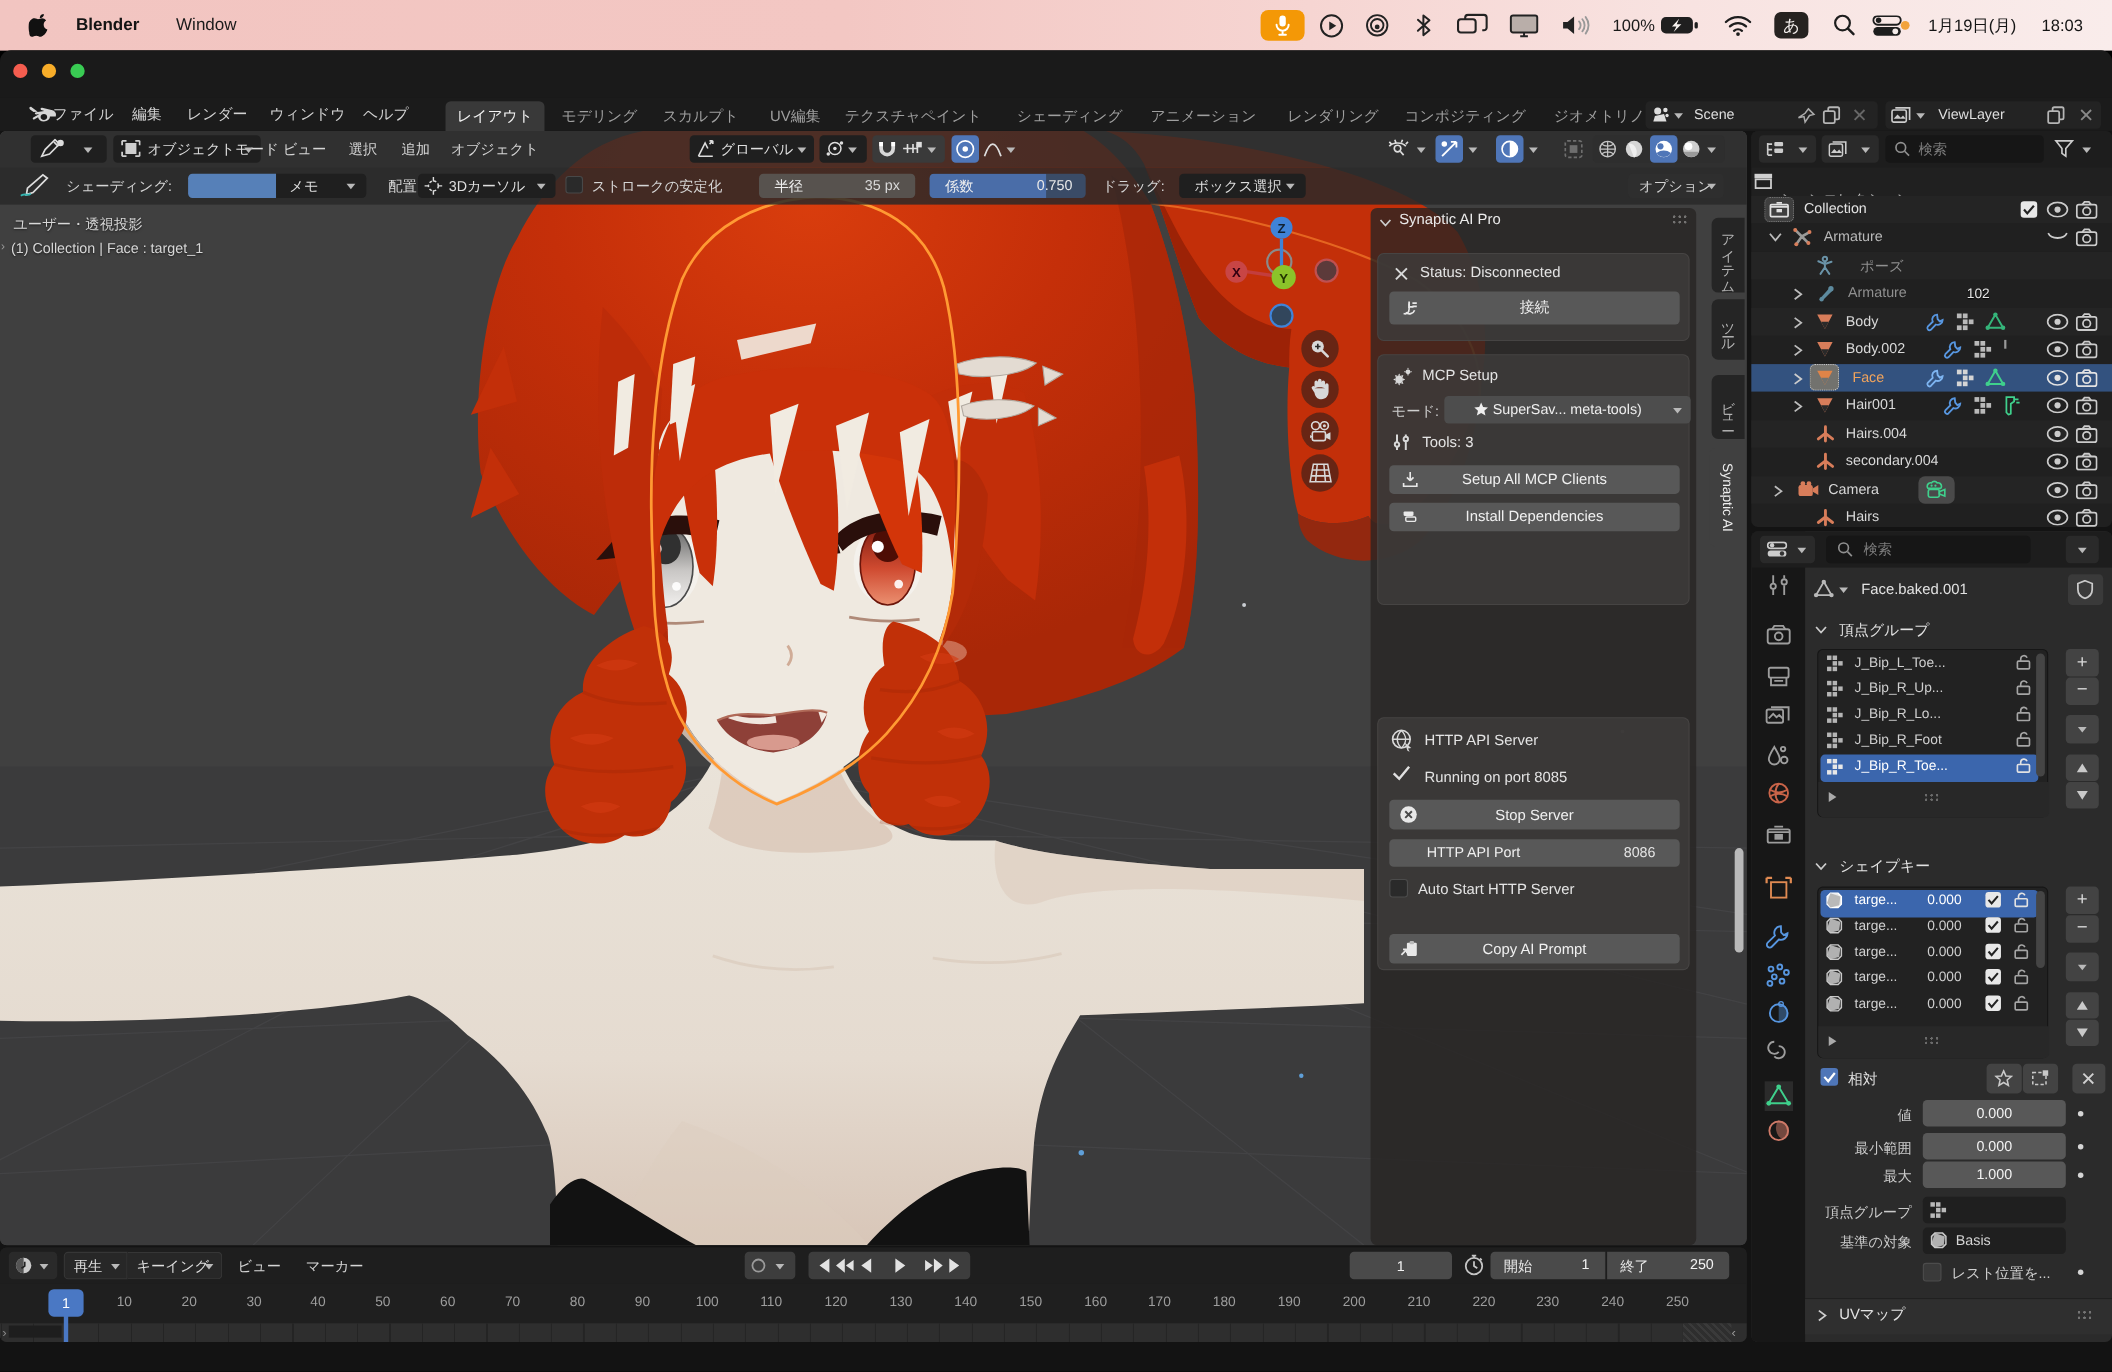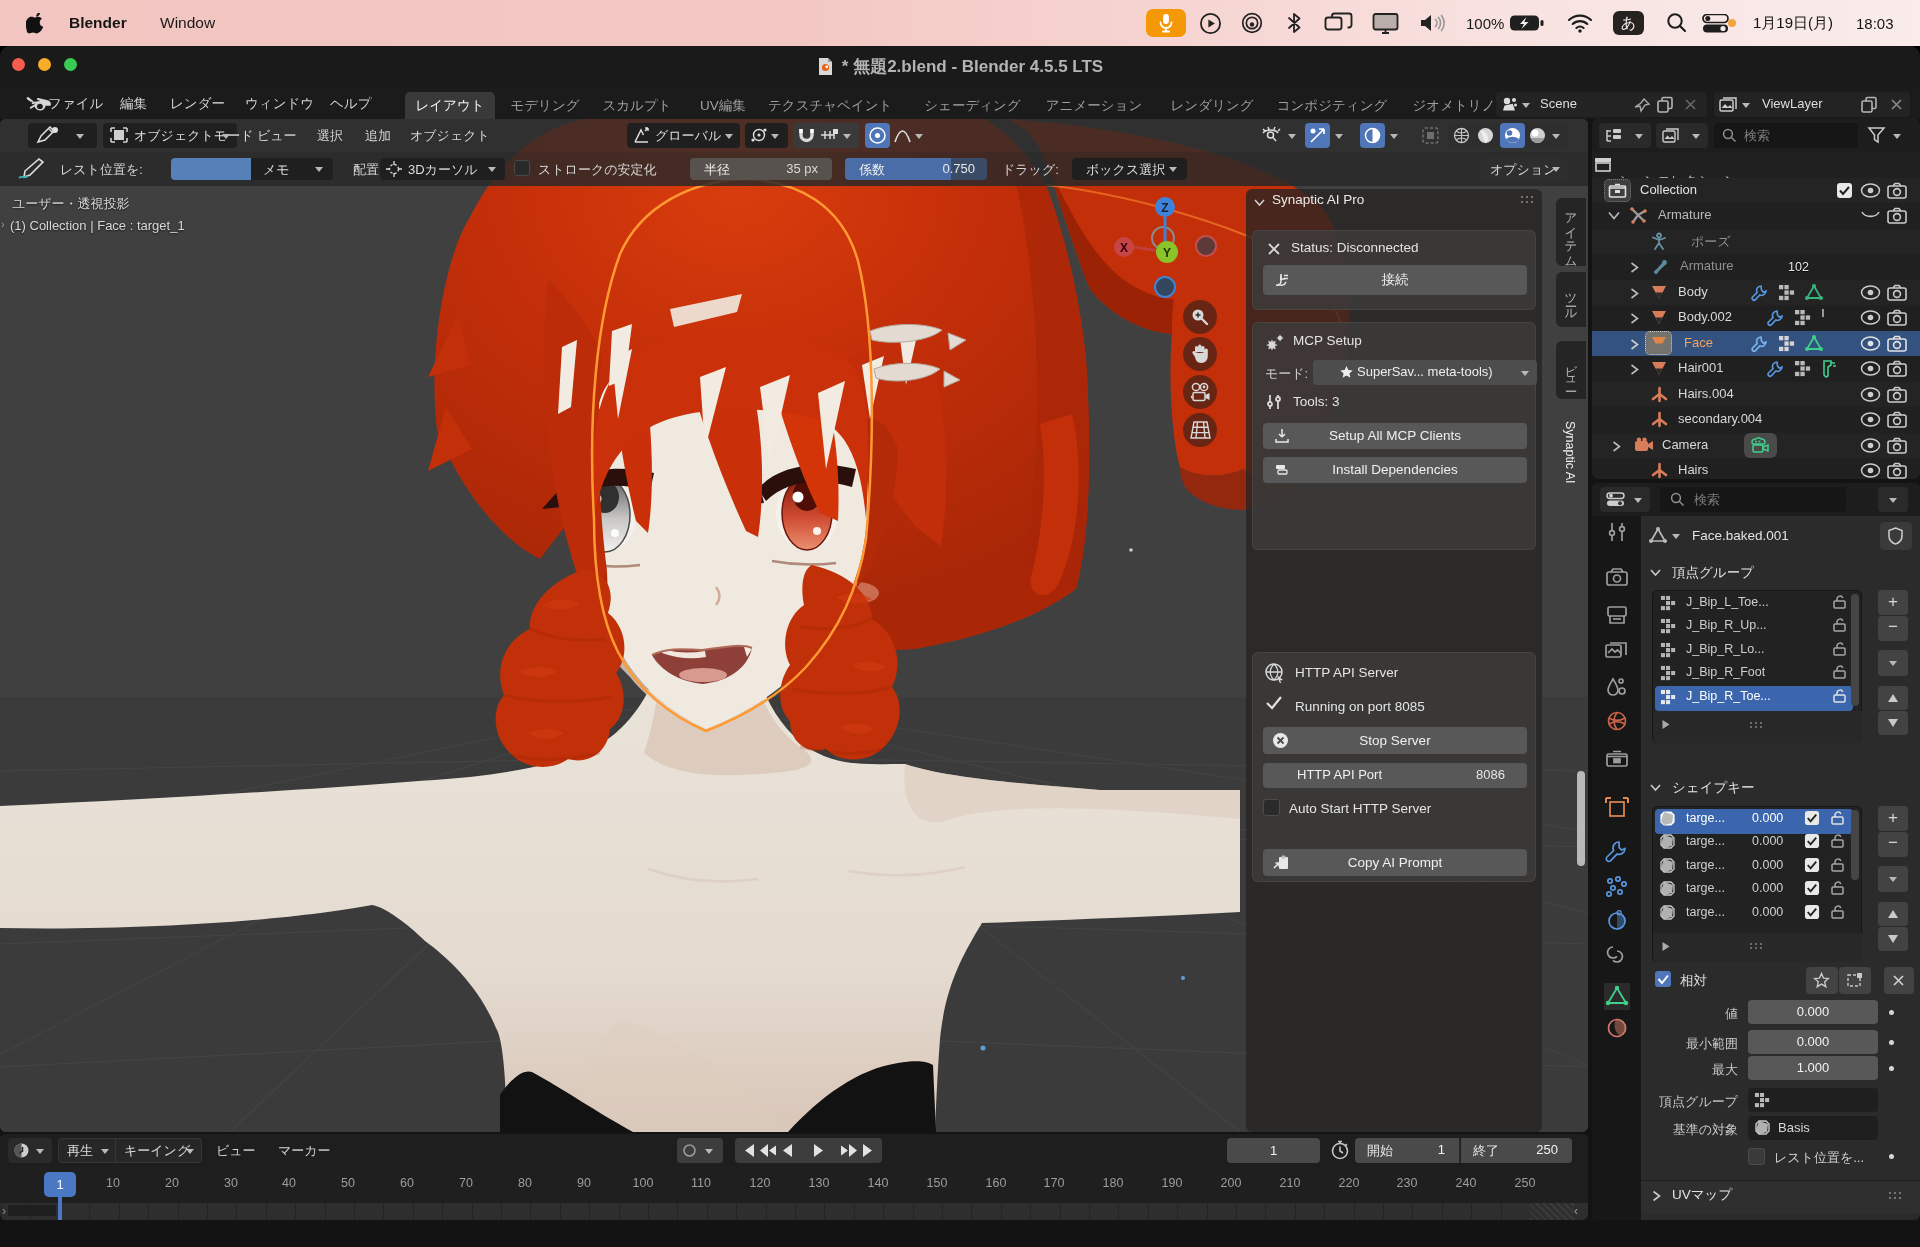--- a/index.html
+++ b/index.html
@@ -137,26 +137,20 @@
       </svg>
     </div>
   <div class="mi txt" style="left:1753px;font-size:15px;color:#141414;">1月19日(月)</div>
   <div class="mi txt" style="left:1856px;font-size:15px;color:#141414;">18:03</div>
 </div>
 <div class="abs" id="win">
   <div class="abs" id="titlebar">
     <div class="tl" style="left:12px;background:#f55d4f;"></div>
     <div class="tl" style="left:38px;background:#f8ad29;"></div>
     <div class="tl" style="left:64px;background:#39cb53;"></div>
-    <div id="title"><svg width="17" height="19" viewBox="0 0 17 19" style="vertical-align:-4px;margin-right:8px">
-          <path d="M2 1h9l4 4v13H2z" fill="#d8d8d8"></path>
-          <path d="M11 1l4 4h-4z" fill="#9a9a9a"></path>
-          <circle cx="8.5" cy="10.5" r="3.6" fill="#e8641c"></circle>
-          <circle cx="9.8" cy="9.8" r="1.4" fill="#fff"></circle>
-        </svg>* 無題2.blend - Blender 4.5.5 LTS</div>
   </div>
   <div class="abs" id="menurow">
     <svg class="abs" style="left:22px;top:7px;" width="30" height="17" viewBox="0 0 30 17">
         <g fill="#d5d5d5">
           <path d="M12.3 5.7L6.8 1.4c-.6-.5-1.5-.4-1.9.2-.4.6-.2 1.4.4 1.9l3.2 2.3zM28.9 7.6c-.3-1.6-1.5-2.9-3.2-3.4L16.3 2c-.6-.2-1.2.1-1.4.7-.2.5.2 1.1.7 1.3l2.6 1-7.5 1.1c-.6.1-1.1.6-1 1.1 0 .5.6.9 1.2.8l2.9-.4-5.5 3.3c-.5.3-.7.9-.4 1.3.3.5 1 .6 1.5.3l3.2-2c.4 1.8 2.2 3.9 5.3 3.9 3 0 5.5-2 5.5-4.5v-.1h5.3c.1-.7.2-1.5.2-2.2zm-11 5.5c-1.7 0-3-1.2-3-2.7s1.3-2.7 3-2.7 3 1.2 3 2.7-1.3 2.7-3 2.7z"></path>
         </g>
         <ellipse cx="17.9" cy="10.4" rx="1.8" ry="1.5" fill="#1b1b1b"></ellipse>
       </svg>
     <div class="menu txt" style="left:48px;">ファイル</div>
     <div class="menu txt" style="left:120px;">編集</div>
@@ -453,21 +447,21 @@
           </svg>
       <span class="carat abs" style="left:104px;top:11px;"></span>
     </div>
   </div>
   
   <div class="abs" style="left:0;top:33px;width:1588px;height:34px;background:rgba(40,40,40,0.84);">
     <svg class="abs" style="left:17px;top:5px;" width="30" height="24" viewBox="0 0 30 24">
           <path d="M8 14L22 2l4 3L13 18l-6 2z" fill="none" stroke="#ddd" stroke-width="1.6"></path>
           <path d="M2 21c3-3 6 1 9-2" stroke="#35b5b0" stroke-width="1.8" fill="none"></path>
         </svg>
-    <div class="lbl" style="left:60px;top:9px;">レスト位置を:</div>
+    <div class="lbl" style="left:60px;top:9px;">シェーディング:</div>
     <div class="abs" style="left:171px;top:6px;width:80px;height:22px;background:#5680b8;border-radius:4px 0 0 4px;"></div>
     <div class="wdg" style="left:251px;top:6px;width:82px;height:22px;border-radius:0 4px 4px 0;">
           <span class="abs txt" style="left:12px;top:3px;">メモ</span>
           <span class="carat abs" style="left:64px;top:9px;"></span>
         </div>
     <div class="lbl" style="left:341px;top:9px;padding-left:12px;">配置:</div>
     <div class="wdg" style="left:380px;top:6px;width:125px;height:22px;">
       <svg class="abs" style="left:5px;top:2px;" width="18" height="18" viewBox="0 0 18 18">
             <circle cx="9" cy="9" r="4.5" fill="none" stroke="#ddd" stroke-width="1.3" stroke-dasharray="2.4 1.8"></circle>
             <path d="M9 1v4M9 13v4M1 9h4M13 9h4" stroke="#ddd" stroke-width="1.3"></path>

